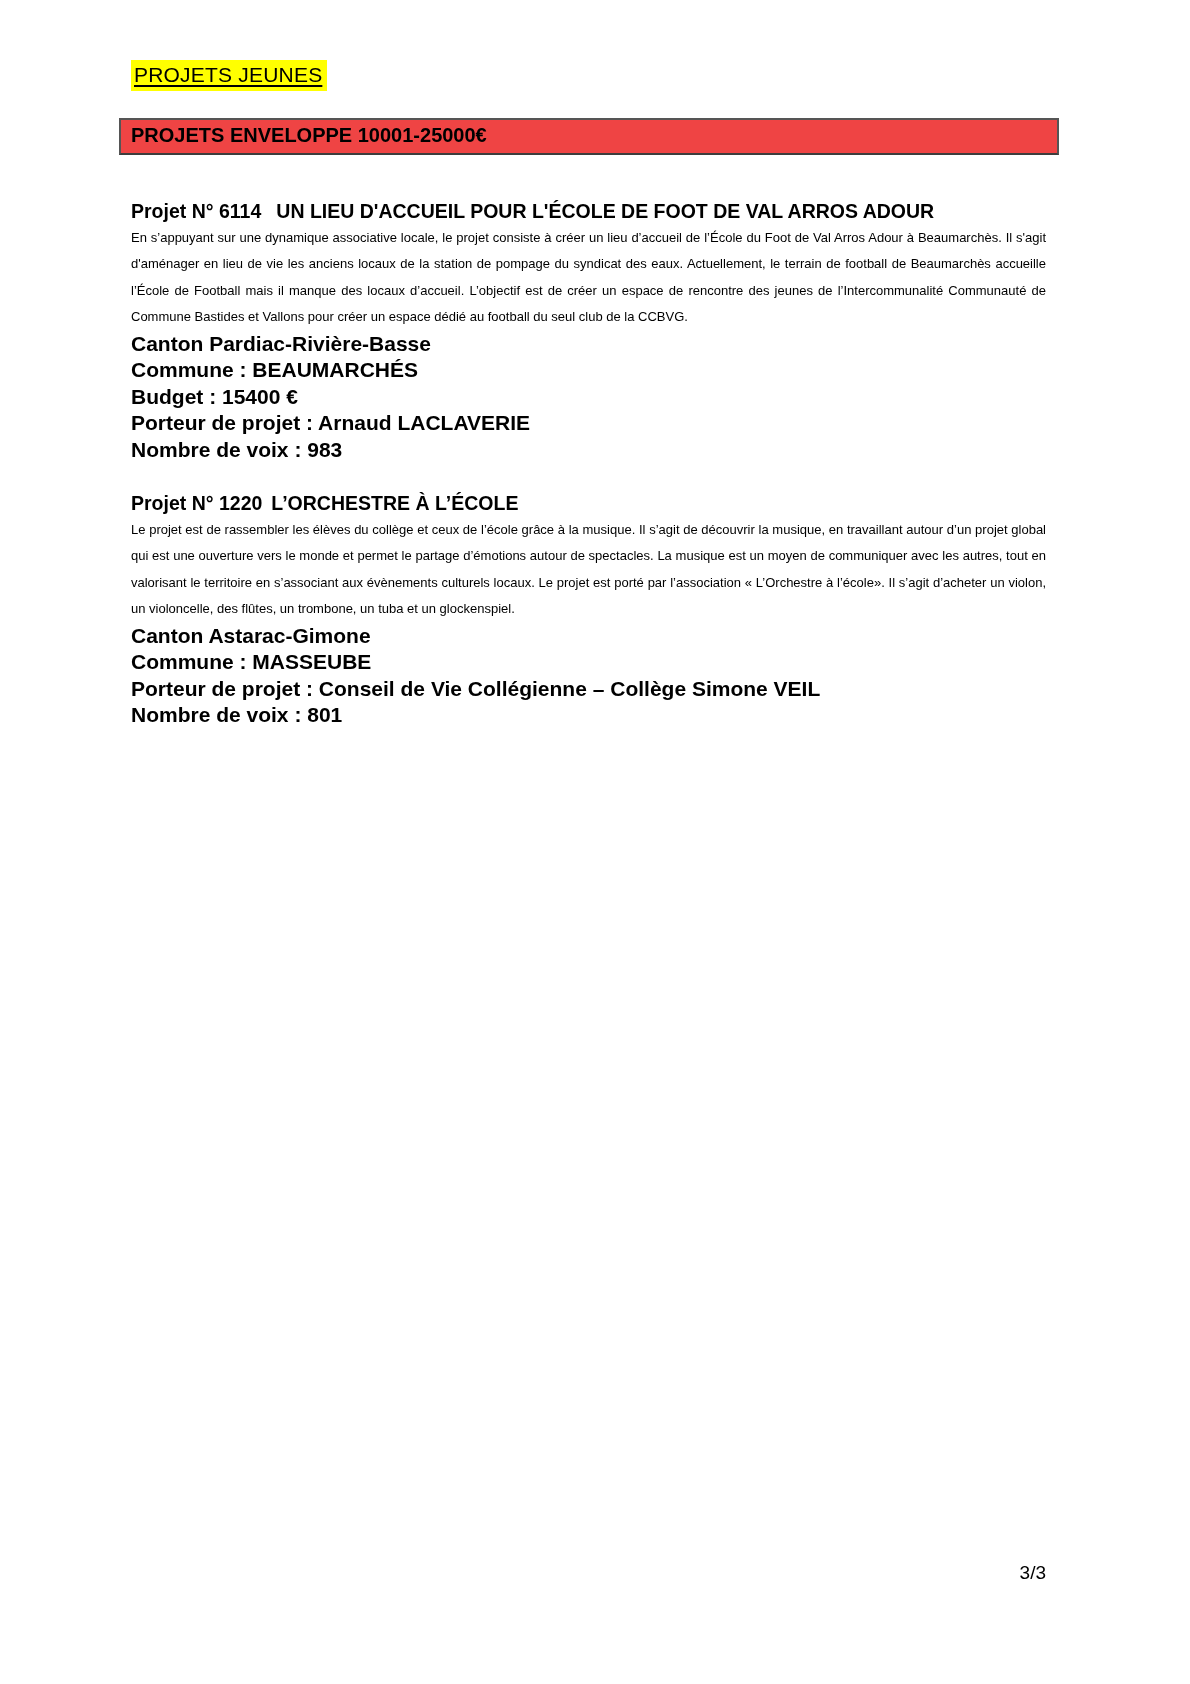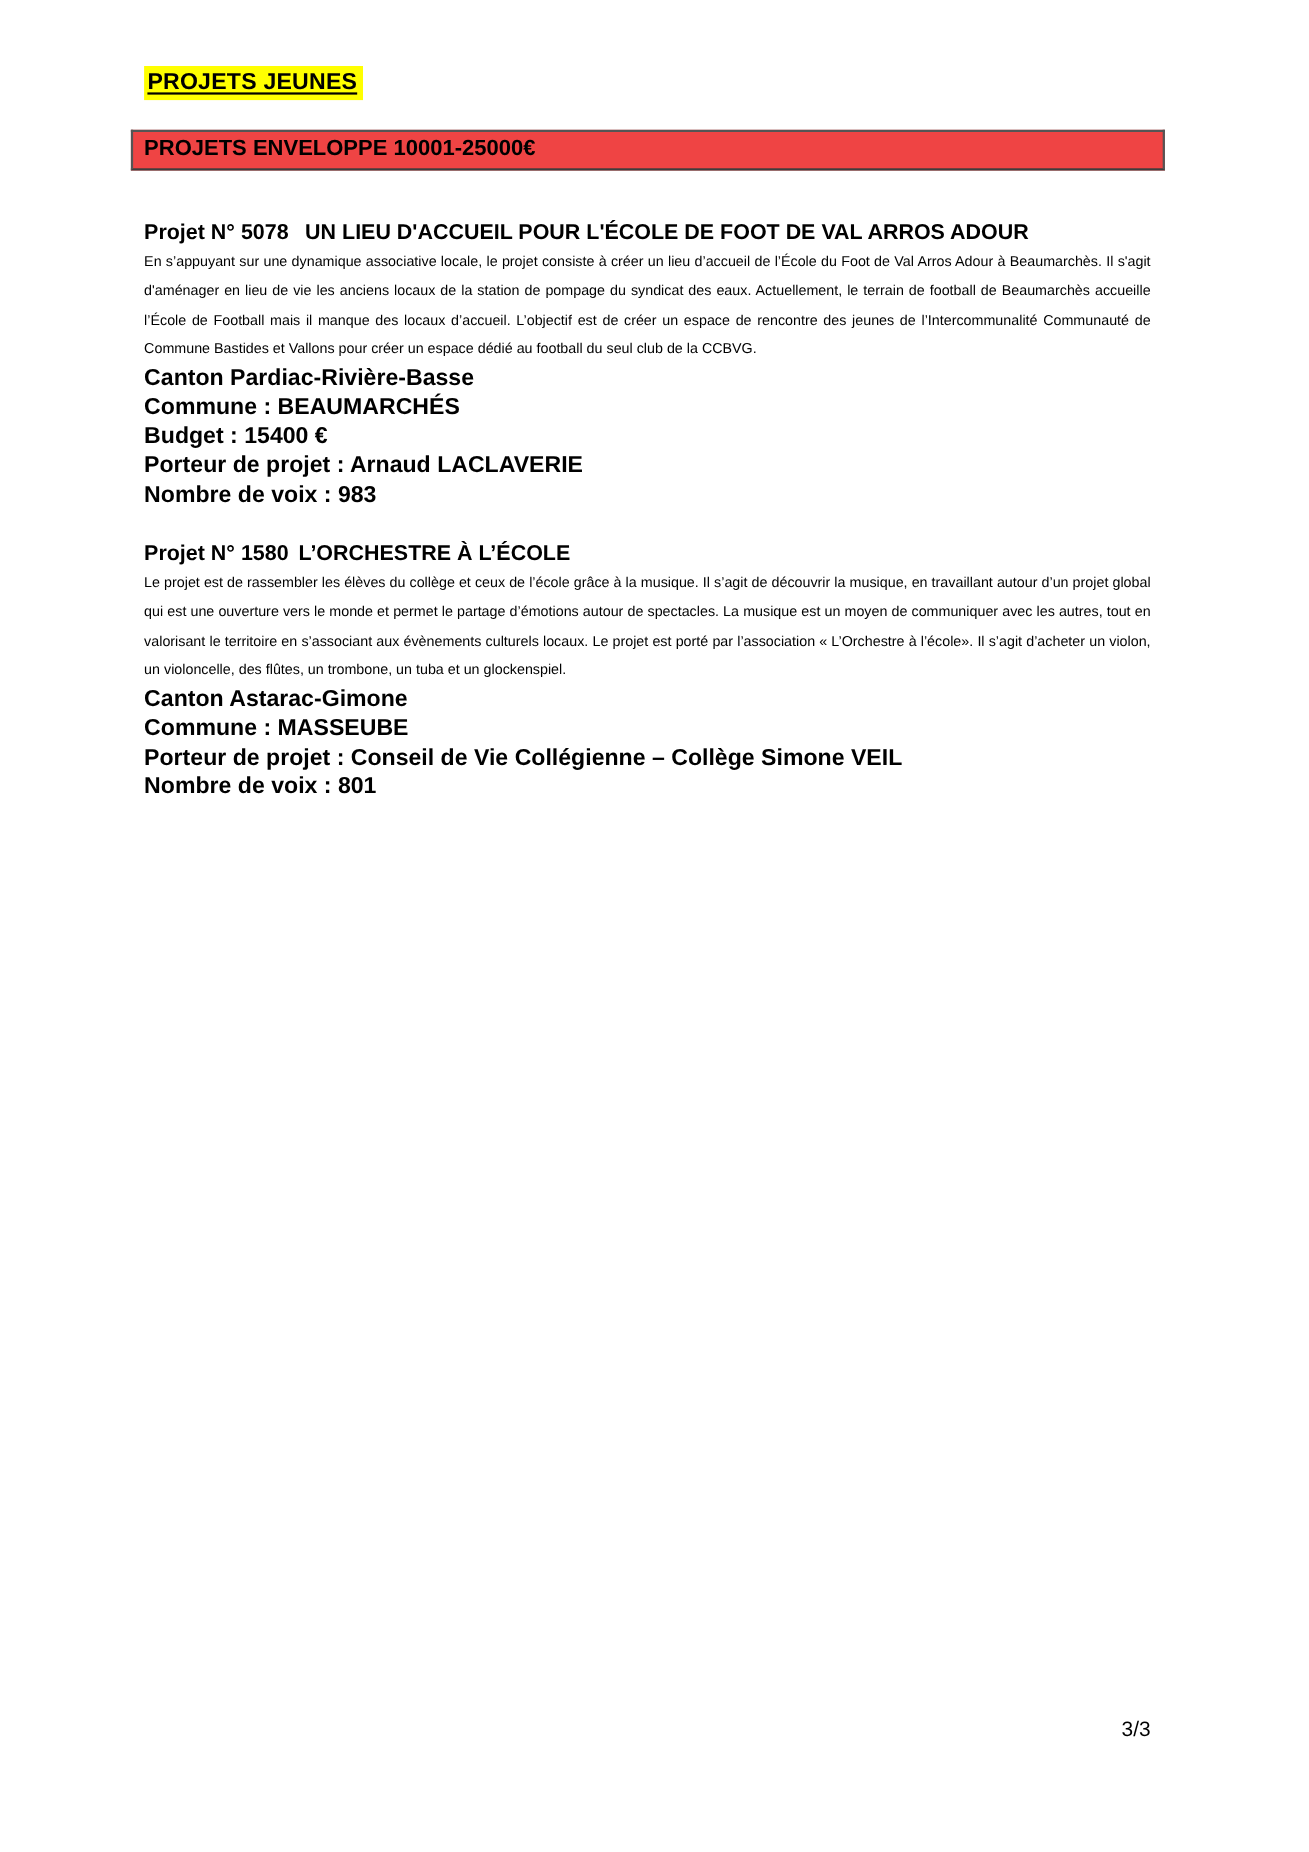--- a/index.html
+++ b/index.html
@@ -16,21 +16,21 @@
     position: absolute;
     top: 0;
     left: 131px;
     width: 915px;
   }
   .doc-header {
     display: inline-block;
     margin-top: 60px;
     background: #ffff00;
     font-size: 21px;
-    font-weight: bold;
+    font-weight: normal;
     padding: 3px 5px 4px 3px;
     text-decoration: underline;
     text-decoration-thickness: 2px;
     text-underline-offset: 3px;
     letter-spacing: 0.2px;
   }
   .envelope-box {
     margin-top: 27px;
     margin-left: -12px;
     margin-right: -13px;
@@ -75,35 +75,35 @@
 <body>
 
 <div class="content">
 
   <div class="doc-header">PROJETS JEUNES</div>
 
   <div class="envelope-box">PROJETS ENVELOPPE 10001-25000€</div>
 
   <div class="project">
     <div class="proj-title">
-      <span class="proj-num">Projet N° 5078</span><span class="proj-name">UN LIEU D'ACCUEIL POUR L'ÉCOLE DE FOOT DE VAL ARROS ADOUR</span>
+      <span class="proj-num">Projet N° 6114</span><span class="proj-name">UN LIEU D'ACCUEIL POUR L'ÉCOLE DE FOOT DE VAL ARROS ADOUR</span>
     </div>
     <div class="proj-desc">En s’appuyant sur une dynamique associative locale, le projet consiste à créer un lieu d’accueil de l’École du Foot de Val Arros Adour à Beaumarchès. Il s'agit d'aménager en lieu de vie les anciens locaux de la station de pompage du syndicat des eaux. Actuellement, le terrain de football de Beaumarchès accueille l’École de Football mais il manque des locaux d’accueil.  L’objectif est de créer un espace de rencontre des jeunes de l’Intercommunalité Communauté de Commune Bastides et Vallons pour créer un espace dédié au football du seul club de la CCBVG.</div>
     <div class="proj-meta">
       <div>Canton Pardiac-Rivière-Basse</div>
       <div>Commune : BEAUMARCHÉS</div>
       <div>Budget : 15400 €</div>
       <div>Porteur de projet : Arnaud LACLAVERIE</div>
       <div>Nombre de voix : 983</div>
     </div>
   </div>
 
   <div class="project second">
     <div class="proj-title">
-      <span class="proj-num">Projet N° 1580</span><span class="proj-name">L’ORCHESTRE À L’ÉCOLE</span>
+      <span class="proj-num">Projet N° 1220</span><span class="proj-name">L’ORCHESTRE À L’ÉCOLE</span>
     </div>
     <div class="proj-desc">Le projet est de rassembler les élèves du collège et ceux de l’école grâce à la musique. Il s’agit de découvrir la musique, en travaillant autour d’un projet global qui est une ouverture vers le monde et permet le partage d’émotions autour de spectacles. La musique est un moyen de communiquer avec les autres, tout en valorisant le territoire en s’associant aux évènements culturels locaux. Le projet est porté par l’association « L’Orchestre à l’école». Il s’agit d’acheter un violon, un violoncelle, des flûtes, un trombone, un tuba et un glockenspiel.</div>
     <div class="proj-meta">
       <div>Canton Astarac-Gimone</div>
       <div>Commune : MASSEUBE</div>
       <div>Porteur de projet : Conseil de Vie Collégienne – Collège Simone VEIL</div>
       <div>Nombre de voix : 801</div>
     </div>
   </div>
 

